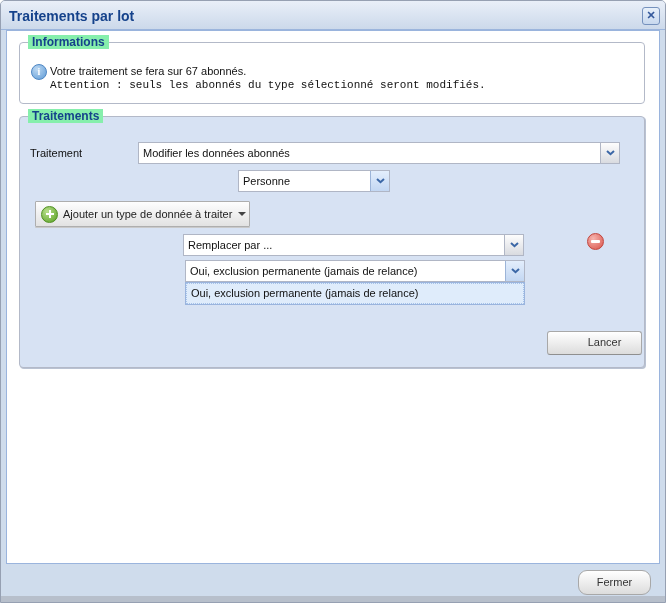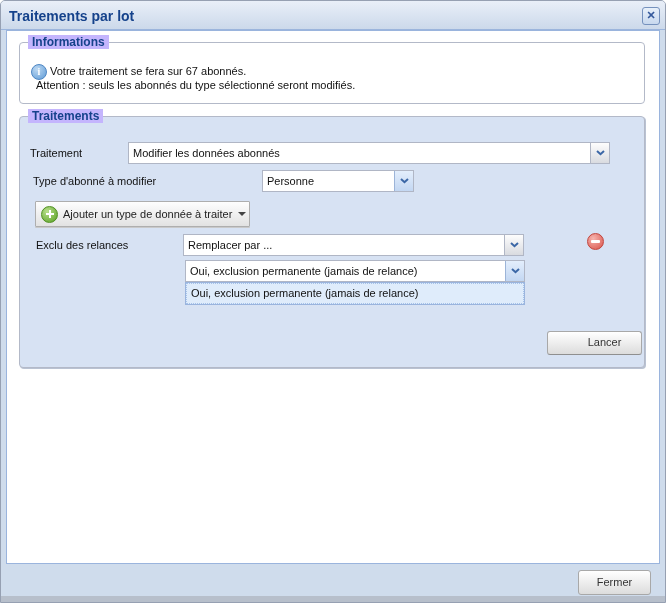--- a/index.html
+++ b/index.html
@@ -6,27 +6,27 @@
   body{width:666px;height:603px;font-family:"Liberation Sans",sans-serif;font-size:11px;color:#111;}
   .window{position:relative;width:664px;height:601px;background:#cfdcec;border:1px solid #96a0b2;border-radius:5px 5px 0 0;overflow:hidden;}
   
   .titlebar{position:absolute;left:0;top:0;right:0;height:28px;background:linear-gradient(#e9eff8,#ccd9ea);border-bottom:1px solid #9cb5dc;}
   .titlebar .title{position:absolute;left:8px;top:7px;font-size:14px;font-weight:bold;color:#15428b;}
   .close-btn{position:absolute;right:5px;top:6px;width:16px;height:16px;border:1px solid #7591bd;border-radius:3px;background:linear-gradient(#e8f0fa,#c8d8ee);color:#35599c;font-weight:bold;font-size:11px;line-height:15px;text-align:center;cursor:pointer;}
   
   .panel{position:absolute;left:5px;top:29px;width:652px;height:532px;background:#fff;border:1px solid #9ab4dd;}
   
   .fs{position:absolute;border:1px solid #b3b9c8;border-radius:4px;}
-  .fs-legend{position:absolute;top:-8px;left:8px;padding:0 4px;background:#c4b5fd;font-size:12px;font-weight:bold;color:#15428b;white-space:nowrap;}
+  .fs-legend{position:absolute;top:-8px;left:8px;padding:0 4px;background:#86efac;font-size:12px;font-weight:bold;color:#15428b;white-space:nowrap;}
   .fs-info{left:12px;top:11px;width:624px;height:60px;background:#fff;}
   .fs-trait{left:12px;top:85px;width:624px;height:250px;background:#d7e2f3;box-shadow:1px 1px 0 #b9c2d2;}
   
   .info-icon{position:absolute;left:11px;top:21px;width:14px;height:14px;border-radius:50%;background:radial-gradient(circle at 35% 30%,#bcd8f2,#5f9bd6);border:1px solid #4d86c4;color:#fff;font-weight:bold;font-size:10px;line-height:14px;text-align:center;font-family:"Liberation Serif",serif;}
   .info-line1{position:absolute;left:30px;top:22px;white-space:nowrap;}
-  .info-line2{position:absolute;left:16px;top:36px;white-space:nowrap;}
+  .info-line2{position:absolute;left:30px;top:36px;white-space:nowrap;font-family:Liberation Mono, monospace;}
   .flabel{position:absolute;height:22px;line-height:22px;color:#111;white-space:nowrap;}
   
   .combo{position:absolute;height:20px;background:#fff;border:1px solid #b0b6c5;display:flex;}
   .combo-text{flex:1;line-height:20px;padding-left:4px;overflow:hidden;white-space:nowrap;}
   .combo-trigger{width:18px;display:flex;align-items:center;justify-content:center;cursor:pointer;}
   .trg-gray{background:linear-gradient(#fdfdfd,#d9dbe0);border-left:1px solid #b0b6c5;}
   .trg-blue{background:linear-gradient(#e3eefc,#c3d7f2);border-left:1px solid #9cb4d8;}
   
   .add-btn{position:absolute;left:15px;top:84px;width:213px;height:24px;border:1px solid #aeaeae;border-radius:1px;background:linear-gradient(#fefefe,#e2e2e2);display:flex;align-items:center;cursor:pointer;box-shadow:0 1px 0 #c9c9c9;}
   .add-btn .lbl{margin-left:5px;color:#222;}
@@ -38,21 +38,21 @@
   
   .remove-icon{position:absolute;left:567px;top:116px;width:15px;height:15px;border-radius:50%;background:radial-gradient(circle at 35% 30%,#f6b4ae,#d9534a);border:1px solid #c2443c;cursor:pointer;}
   .remove-icon:before{content:"";position:absolute;left:3px;top:6px;width:9px;height:3px;background:#fff;border-radius:1px;}
   
   .dd-list{position:absolute;left:165px;top:165px;width:338px;background:#fff;border:1px solid #9ab4dd;z-index:5;}
   .dd-item{height:19px;line-height:19px;padding-left:4px;border:1px solid transparent;cursor:pointer;white-space:nowrap;overflow:hidden;}
   .dd-item.selected{background:#dfecfb;border:1px dotted #a5c2e9;}
   
   .gbtn{position:absolute;border:1px solid #a8a8a8;border-bottom-color:#8f8f8f;border-radius:3px;background:linear-gradient(#ffffff,#dcdcdc);color:#333;font-size:11px;text-align:center;cursor:pointer;font-family:"Liberation Sans",sans-serif;}
   .lancer-btn{left:527px;top:214px;width:73px;height:22px;line-height:21px;padding-left:20px;}
-  .fermer-btn{position:absolute;left:577px;top:569px;width:71px;height:23px;line-height:22px;border:1px solid #a8a8a8;border-radius:3px;background:linear-gradient(#ffffff,#dcdcdc);color:#333;text-align:center;cursor:pointer;}
+  .fermer-btn{position:absolute;left:577px;top:569px;width:71px;height:23px;line-height:22px;border:1px solid #a8a8a8;border-radius:9px;background:linear-gradient(#ffffff,#dcdcdc);color:#333;text-align:center;cursor:pointer;}
   .bottom-edge{position:absolute;left:0;right:0;bottom:0;height:6px;background:#b7bfcb;}
   .chev{display:block;}
 </style>
 </head>
 <body>
 
 <div class="window">
 
   <div class="titlebar">
     <span class="title">Traitements par lot</span>
@@ -65,46 +65,44 @@
       <span class="fs-legend">Informations</span>
       <span class="info-icon">i</span>
       <div class="info-line1">Votre traitement se fera sur 67 abonnés.</div>
       <div class="info-line2">Attention : seuls les abonnés du type sélectionné seront modifiés.</div>
     </div>
 
     <div class="fs fs-trait">
       <span class="fs-legend">Traitements</span>
 
       <div class="flabel" style="left:10px;top:25px;">Traitement</div>
-      <div class="combo" style="left:108px;top:25px;width:480px;">
+      <div class="combo" style="left:118px;top:25px;width:480px;">
         <div class="combo-text">Modifier les données abonnés</div>
         <div class="combo-trigger trg-gray">
           <svg class="chev" width="9" height="6" viewBox="0 0 9 6">
               <path d="M1 1 L4.5 4.2 L8 1" stroke="#3b67a6" stroke-width="2" fill="none"></path>
             </svg>
         </div>
       </div>
 
-      <div class="flabel" style="left:13px;top:53px;">Type d'abonné à modifier</div>
-      <div class="combo" style="left:218px;top:53px;width:150px;margin-left:24px;">
+      <div class="combo" style="left:218px;top:53px;width:150px;">
         <div class="combo-text">Personne</div>
         <div class="combo-trigger trg-blue">
           <svg class="chev" width="9" height="6" viewBox="0 0 9 6">
               <path d="M1 1 L4.5 4.2 L8 1" stroke="#3b67a6" stroke-width="2" fill="none"></path>
             </svg>
         </div>
       </div>
 
       <div class="add-btn">
         <span class="plus-icon"></span>
         <span class="lbl">Ajouter un type de donnée à traiter</span>
         <span class="caret-down"></span>
       </div>
 
-      <div class="flabel" style="left:16px;top:117px;">Exclu des relances</div>
       <div class="combo" style="left:163px;top:117px;width:339px;">
         <div class="combo-text">Remplacer par ...</div>
         <div class="combo-trigger trg-gray">
           <svg class="chev" width="9" height="6" viewBox="0 0 9 6">
               <path d="M1 1 L4.5 4.2 L8 1" stroke="#3b67a6" stroke-width="2" fill="none"></path>
             </svg>
         </div>
       </div>
       <div class="remove-icon"></div>
 

